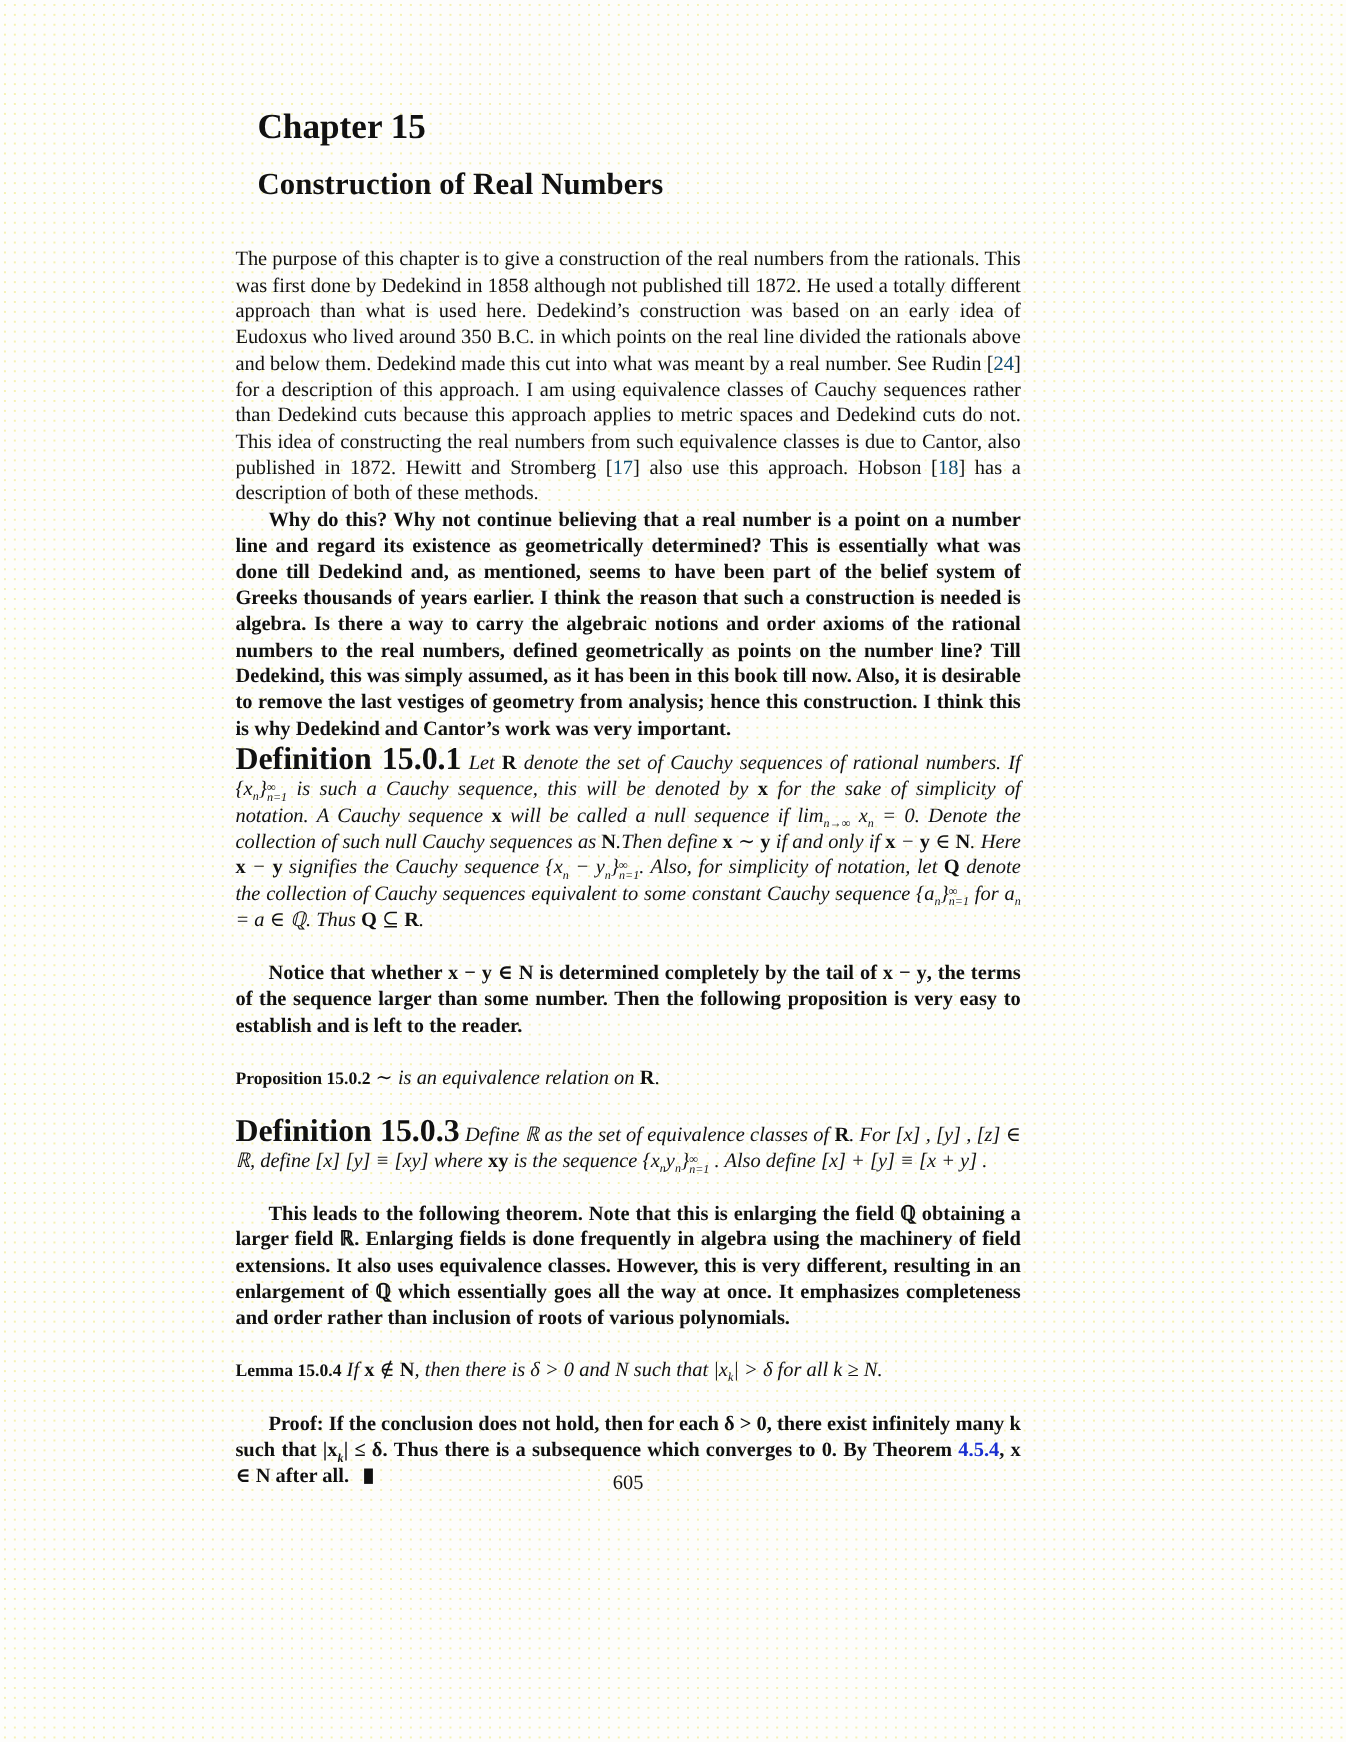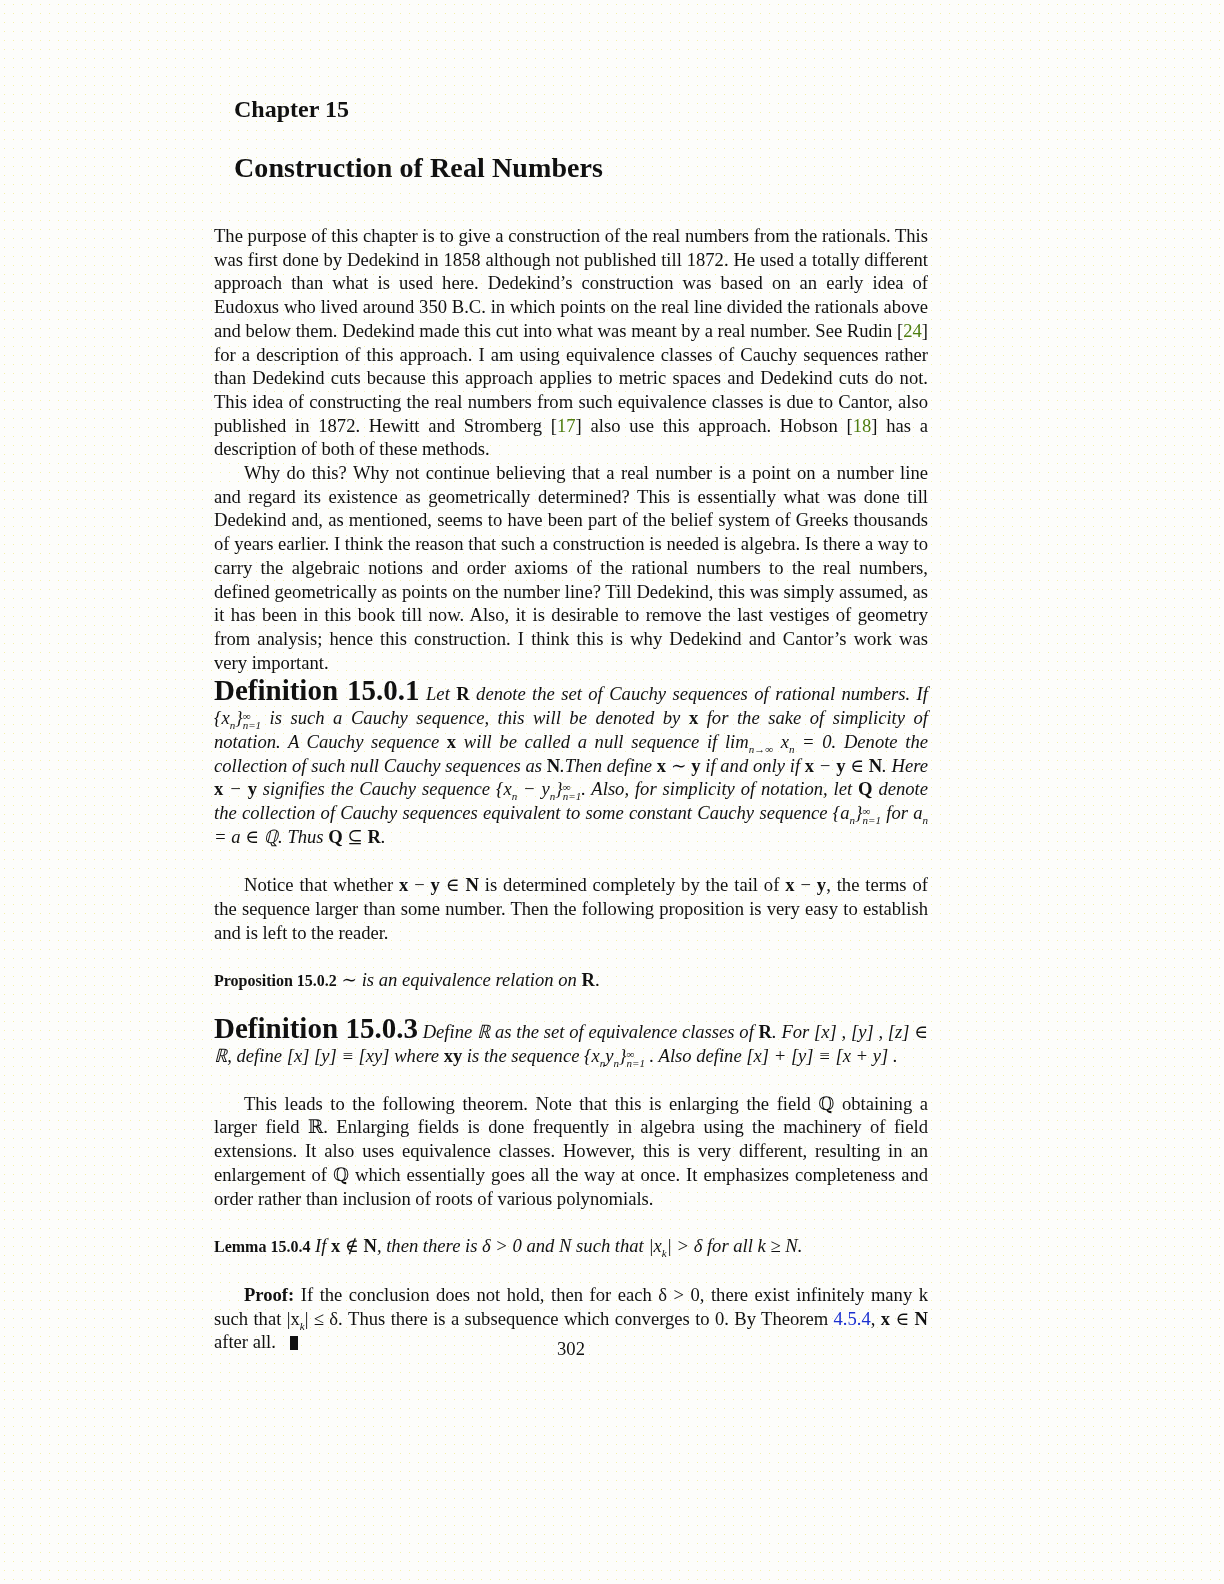--- a/index.html
+++ b/index.html
@@ -9,33 +9,33 @@
     background-image: radial-gradient(circle, #f4f0a8 0.6px, transparent 0.9px);
     background-size: 9px 9px;
     font-family: "Liberation Serif", "DejaVu Serif", serif;
     color: #111;
     position: relative;
     overflow: hidden;
   }
   .page { position: absolute; left: 214px; top: 0; width: 714px; }
   .chapter-label {
     position: absolute; left: 20px; top: 96px;
-    font-size: 24px; font-weight: bold; margin: 0;
+    font-size: 32px; font-weight: bold; margin: 0;
   }
   .chapter-title {
     position: absolute; left: 20px; top: 152px;
     font-size: 28px; font-weight: bold; margin: 0; letter-spacing: 0.1px;
   }
   .body-text {
     position: absolute; left: 0; top: 224px; width: 714px;
     font-size: 18.6px; line-height: 23.7px; text-align: justify;
   }
   p { margin: 0; }
-  .indent { text-indent: 30px; }
-  .cite { color: #4d7c0f; font-family: Liberation Serif, serif; }
+  .indent { text-indent: 30px; font-weight: bold; }
+  .cite { color: #0c4a6e; font-family: Liberation Serif, serif; }
   .ref { color: #1a2fd0; }
   b.v { font-weight: bold; }
   .block { margin-top: 10px; }
   .thm-head-lg { font-size: 29px; font-weight: bold; line-height: 23.7px; }
   .thm-head { font-size: 16px; font-weight: bold; }
   .it { font-style: italic; }
   .gap { margin-top: 24px; }
   sub, sup { font-size: 11px; line-height: 0; }
   .supsub { display: inline-block; vertical-align: -5px; line-height: 9px; font-size: 11px; font-style: italic; text-align: left; }
   .qed { display: inline-block; width: 8px; height: 14px; background: #111; margin-left: 14px; vertical-align: -2px; }
@@ -67,14 +67,14 @@
 
     <p class="gap"><span class="thm-head-lg">Definition 15.0.3</span> <span class="it"><span>Define ℝ as the set of equivalence classes of </span><b style="font-style:normal">R</b><span>. For [x] , [y] , [z] ∈ ℝ, define [x] [y] ≡ [xy] where </span><b style="font-style:normal">xy</b><span> is the sequence </span>{<i>x<sub>n</sub>y<sub>n</sub></i>}<span class="supsub">∞<br>n=1</span><span> . Also define [x] + [y] ≡ [x + y] .</span></span></p>
 
     <p class="indent gap">This leads to the following theorem. Note that this is enlarging the field ℚ obtaining a larger field ℝ. Enlarging fields is done frequently in algebra using the machinery of field extensions. It also uses equivalence classes. However, this is very different, resulting in an enlargement of ℚ which essentially goes all the way at once. It emphasizes completeness and order rather than inclusion of roots of various polynomials.</p>
 
     <p class="gap"><span class="thm-head">Lemma 15.0.4</span> <span class="it"><span>If </span><b style="font-style:normal">x</b> ∉ <b style="font-style:normal">N</b><span>, then there is δ &gt; 0 and N such that |x</span><sub>k</sub><span>| &gt; δ for all k ≥ N.</span></span></p>
 
     <p class="indent gap"><b>Proof:</b><span> If the conclusion does not hold, then for each δ &gt; 0, there exist infinitely many k such that |x</span><sub><i>k</i></sub><span>| ≤ δ. Thus there is a subsequence which converges to 0. By Theorem </span><a class="ref">4.5.4</a><span>,</span> <b>x</b> ∈ <b>N</b><span> after all.</span><span class="qed"></span></p>
   </div>
 
-  <div class="page-number">302</div>
+  <div class="page-number">605</div>
 </div>
 
 </body></html>

